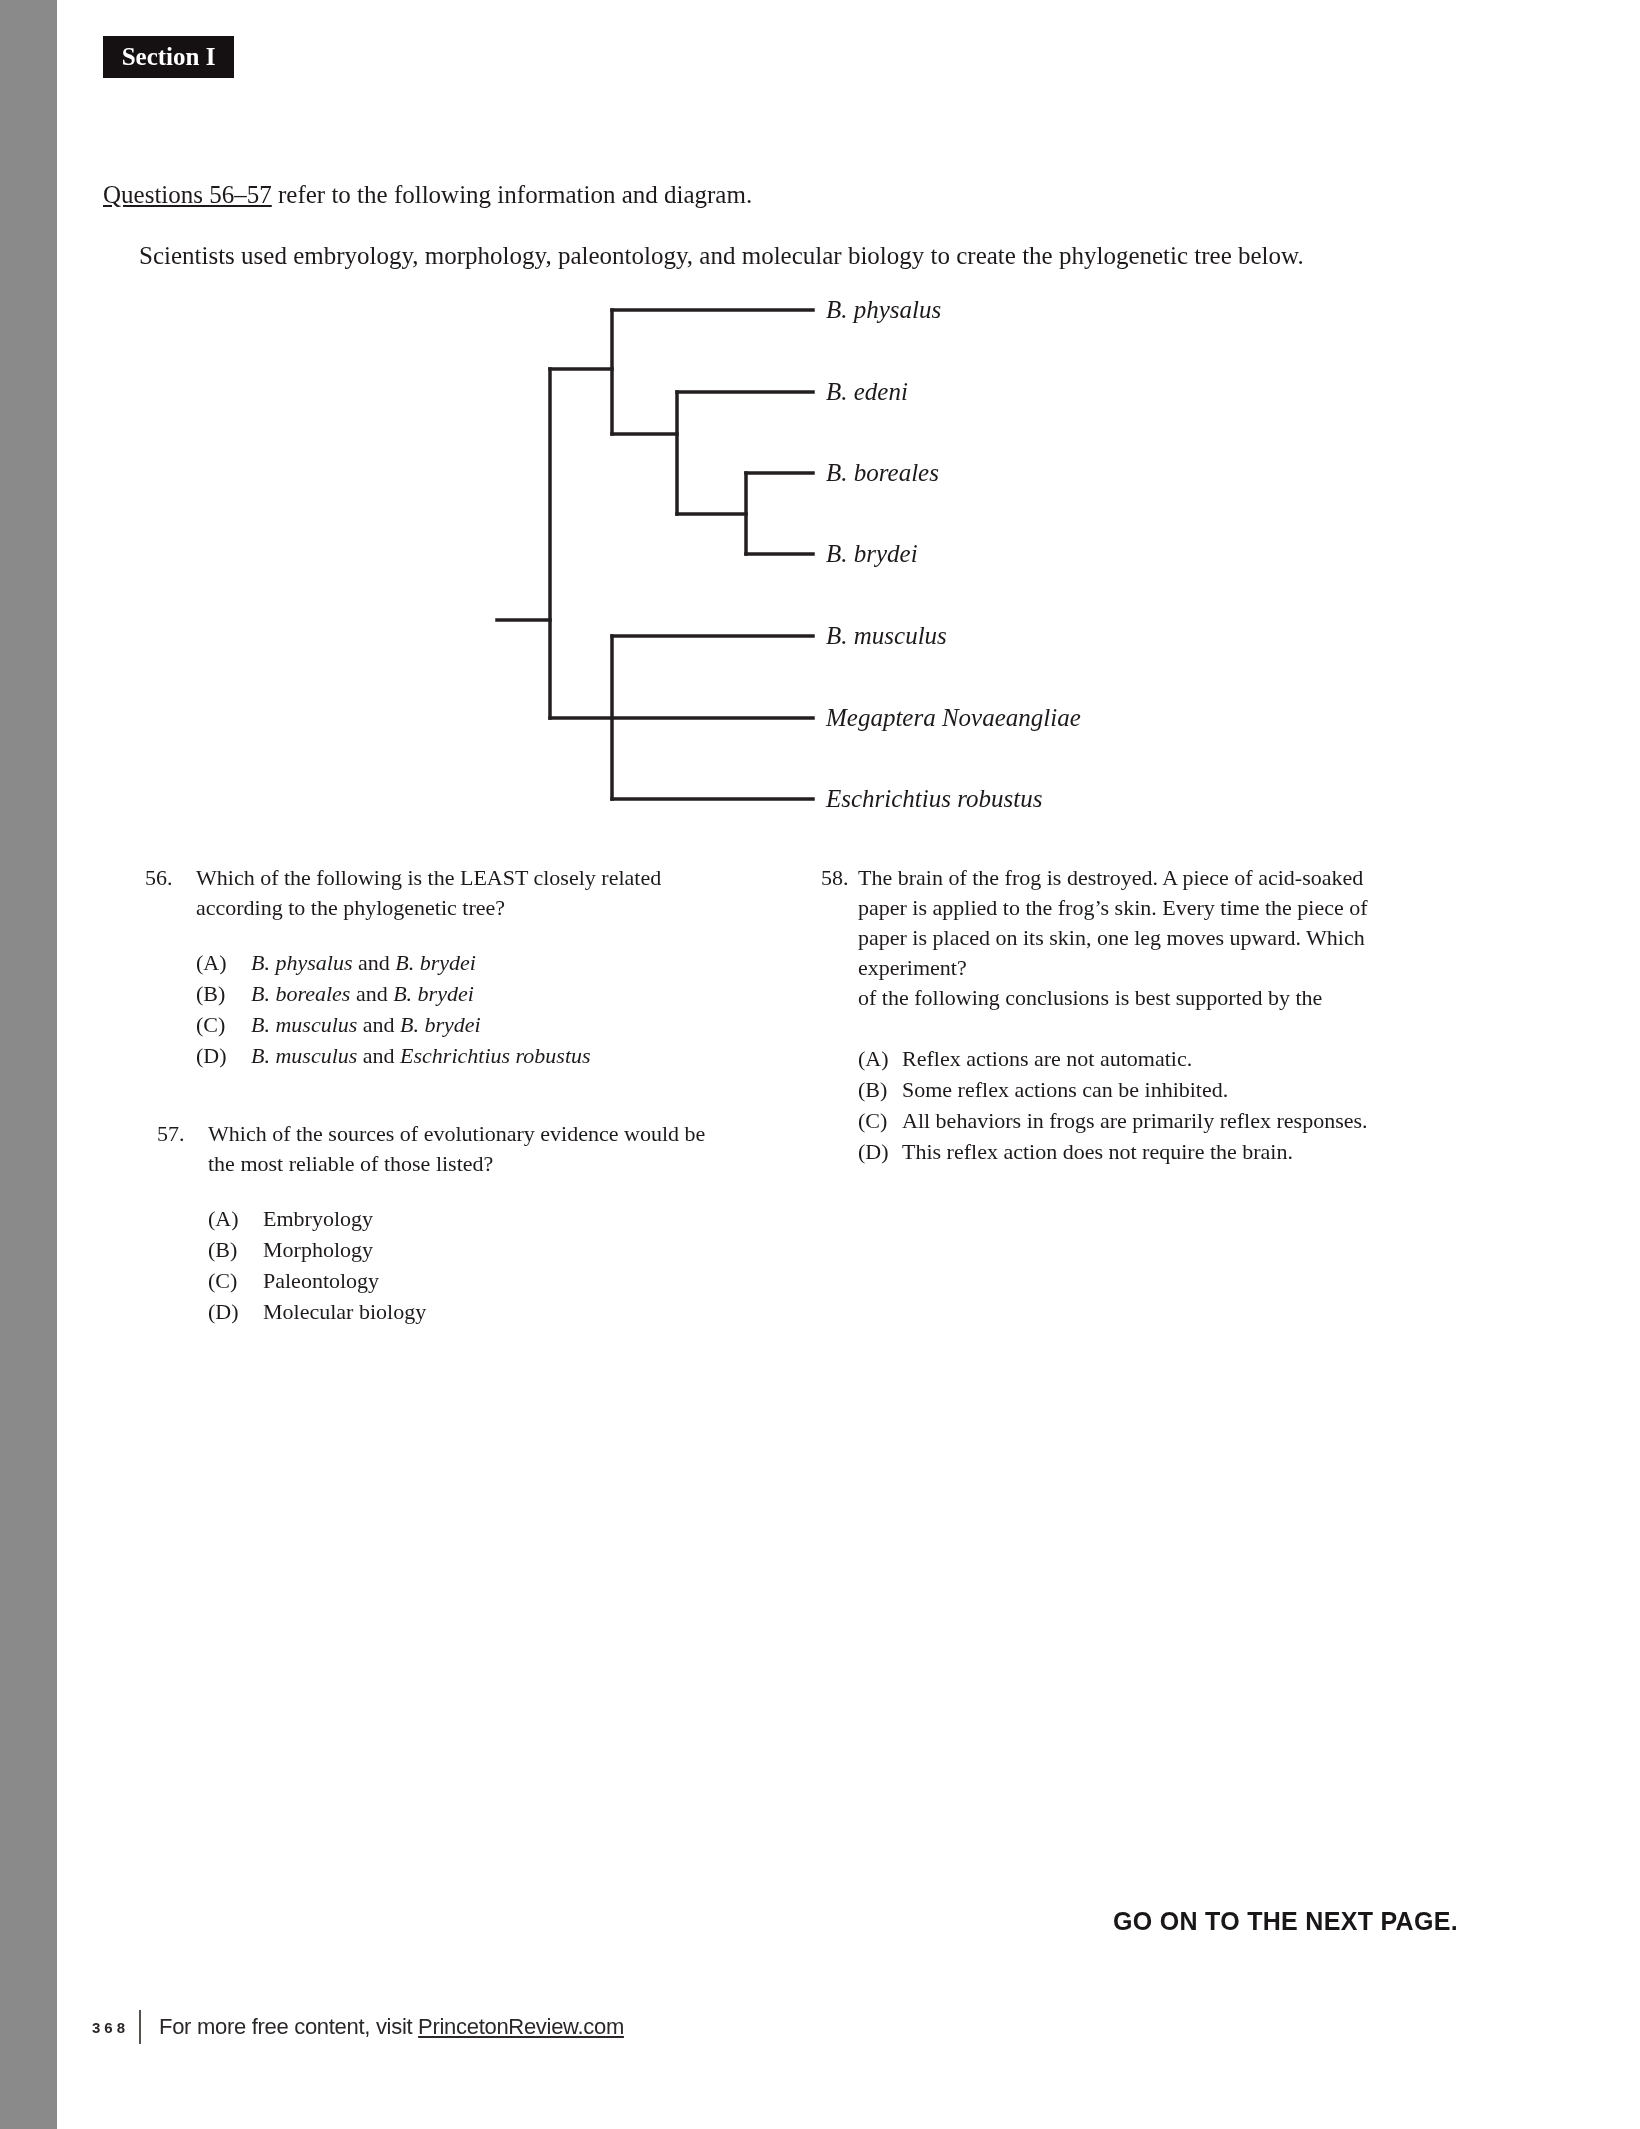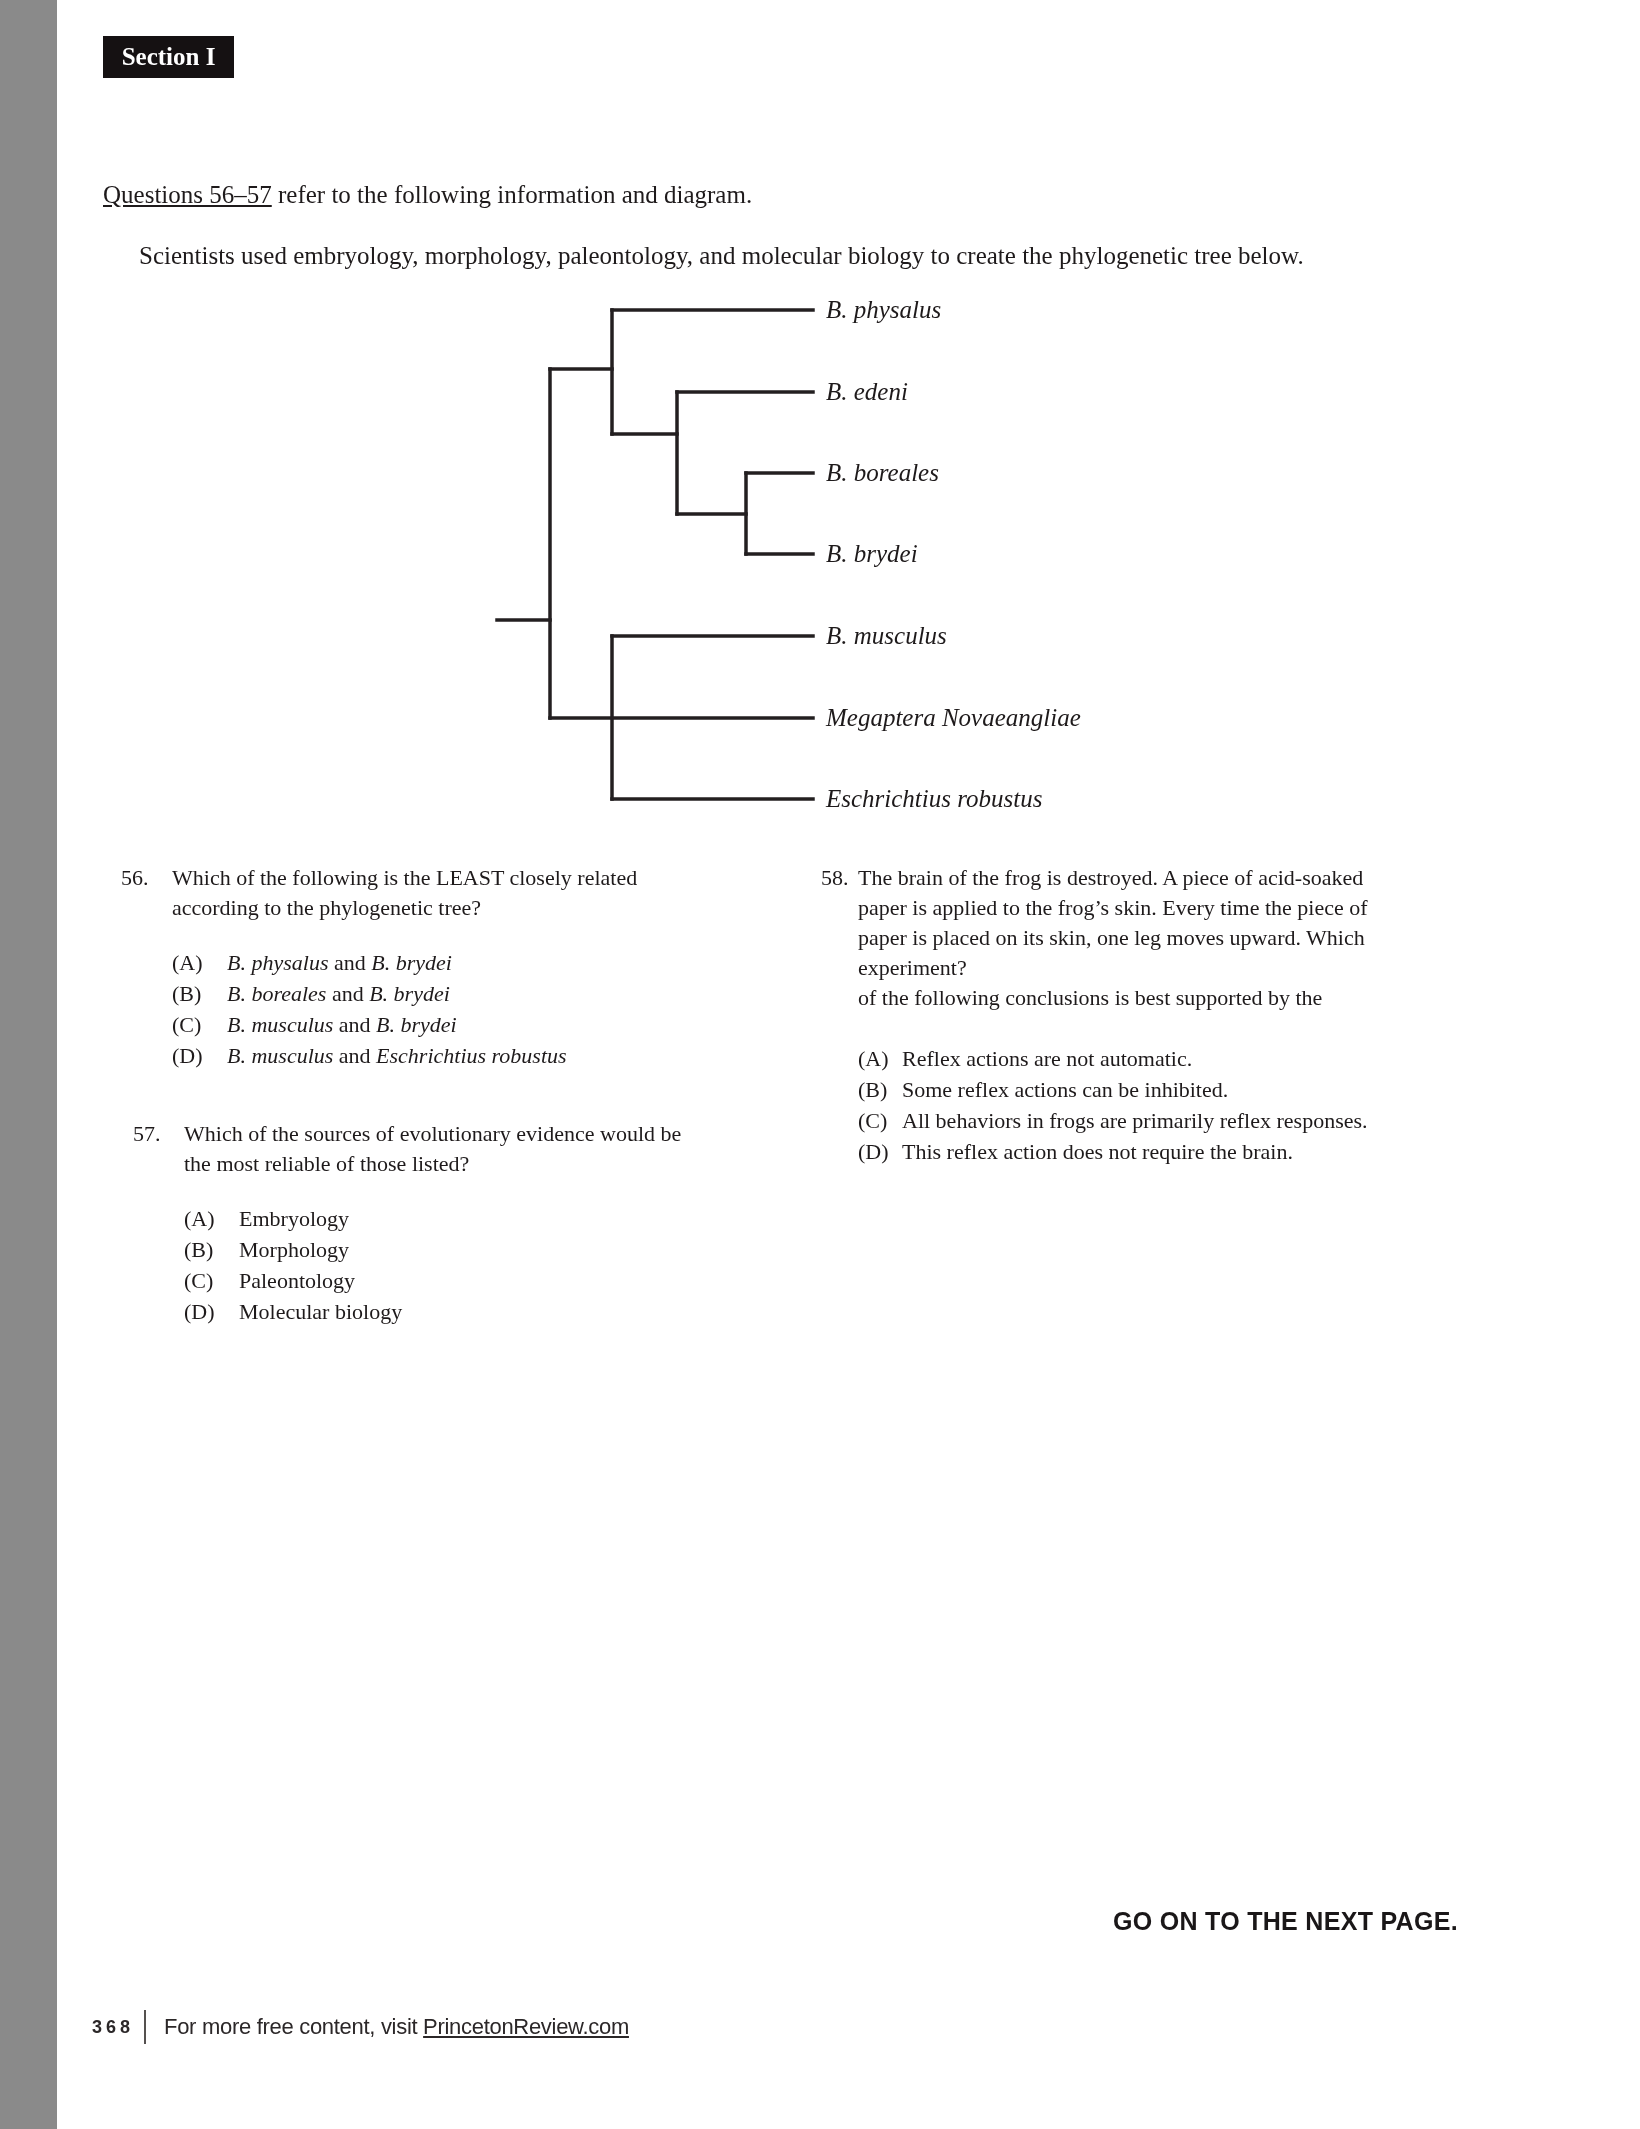--- a/index.html
+++ b/index.html
@@ -17,41 +17,41 @@
   .intro-ref .u { text-decoration:underline; }
   .intro-desc { position:absolute; left:139px; top:242px; font-size:25px; white-space:nowrap; }
 
   .tree-svg { position:absolute; left:0; top:0; }
   .taxon {
     position:absolute; left:826px; font-style:italic; font-size:25px; line-height:30px; white-space:nowrap;
   }
 
   .question { position:absolute; display:flex; font-size:22px; line-height:30px; }
   .qnum { flex:none; }
-  .q-left .qnum { width:51px; }
+  .q-left .qnum { width:51px;margin-left:24px; }
   .q-right .qnum { width:37px; }
   .qline { white-space:nowrap; }
   .options { margin-top:24px; }
   .q-right .options { margin-top:30px; }
   .opt { display:flex; line-height:31px; white-space:nowrap; }
   .opt-letter { flex:none; }
   .q-left .opt-letter { width:55px; }
   .q-right .opt-letter { width:44px; }
   .it { font-style:italic; }
 
   .go-on {
     position:absolute; left:1113px; top:1907px;
     font-family:"Liberation Sans","DejaVu Sans",sans-serif; font-weight:bold; font-size:25px;
     letter-spacing:0.3px; color:#1a1718; white-space:nowrap;
   }
   .footer {
     position:absolute; left:92px; top:2010px; display:flex; align-items:center;
     font-family:"Liberation Sans","DejaVu Sans",sans-serif; color:#2b2728;
   }
-  .page-num { font-weight:bold; font-size:18px; letter-spacing:4px; }
+  .page-num { font-weight:bold; font-size:15px; letter-spacing:4px; }
   .footer-rule { width:2px; height:34px; background:#55514f; margin-left:10px; margin-right:18px; }
   .footer-text { font-size:22px; letter-spacing:-0.3px; white-space:pre; }
   .footer-link { text-decoration:underline;margin-top:27px; }
 </style>
 </head>
 <body>
 
 <div class="page">
 
   <div class="edge-bar"></div>

